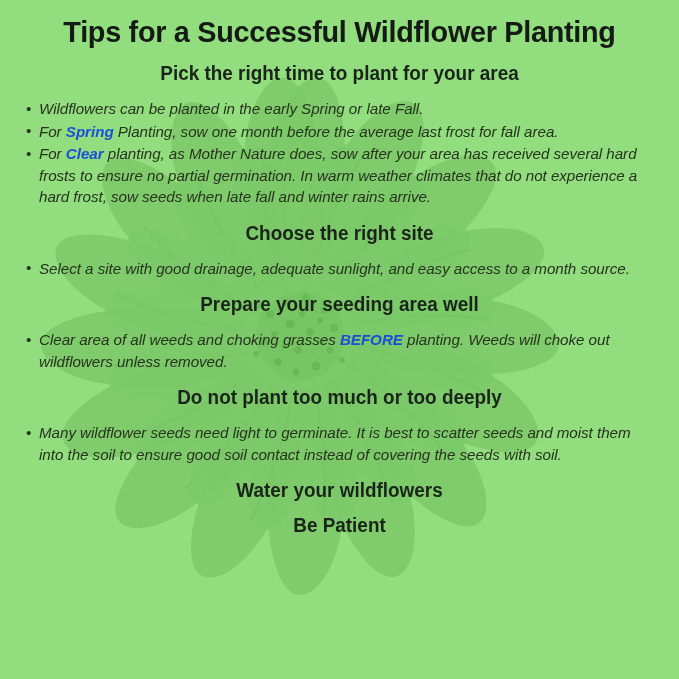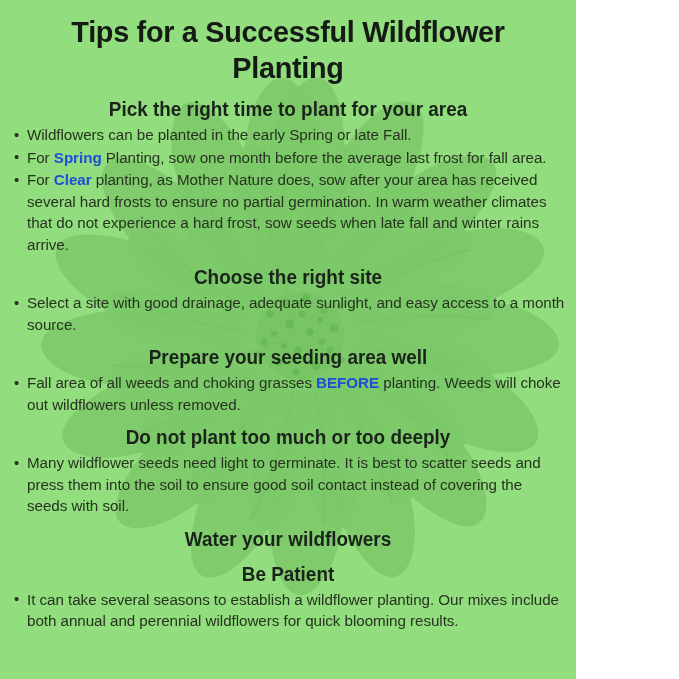--- a/index.html
+++ b/index.html
@@ -8,21 +8,21 @@
   }
   body {
     width: 679px;
     height: 679px;
     overflow: hidden;
     font-family: "Liberation Sans", sans-serif;
   }
 
   #poster {
     position: relative;
-    width: 576px;
+    width: 679px;
     height: 679px;
     background: #92dd7e;
     overflow: hidden;
     box-sizing: border-box;
   }
 
   
   #watermark {
     position: absolute;
     left: 0;
@@ -65,22 +65,23 @@
     line-height: 26px;
     color: #1a241a;
     margin: 9px 0 2px 0;
     transform: scaleX(0.97);
     transform-origin: center;
   }
   .section:first-of-type .section-heading { margin-top: 2px; }
 
   ul.bullets {
     list-style: none;
-    margin: 0;
+    margin: 12px;
     padding: 0;
+    font-style: italic;
   }
 
   ul.bullets li {
     position: relative;
     padding-left: 17px;
     font-size: 15.2px;
     line-height: 21.5px;
     color: #27331f;
     margin: 0 0 1px 0;
     text-align: left;
@@ -200,34 +201,31 @@
         </div>
         <div class="section">
           <h2 class="section-heading">Choose the right site</h2>
           <ul class="bullets">
             <li><span>Select a site with good drainage, adequate sunlight, and easy access to a month source.</span></li>
           </ul>
         </div>
         <div class="section">
           <h2 class="section-heading">Prepare your seeding area well</h2>
           <ul class="bullets">
-            <li><span>Fall area of all weeds and choking grasses </span><b>BEFORE</b><span> planting. Weeds will choke out wildflowers unless removed.</span></li>
+            <li><span>Clear area of all weeds and choking grasses </span><b>BEFORE</b><span> planting. Weeds will choke out wildflowers unless removed.</span></li>
           </ul>
         </div>
         <div class="section">
           <h2 class="section-heading">Do not plant too much or too deeply</h2>
           <ul class="bullets">
-            <li><span>Many wildflower seeds need light to germinate. It is best to scatter seeds and press them into the soil to ensure good soil contact instead of covering the seeds with soil.</span></li>
+            <li><span>Many wildflower seeds need light to germinate. It is best to scatter seeds and moist them into the soil to ensure good soil contact instead of covering the seeds with soil.</span></li>
           </ul>
         </div>
         <div class="section">
           <h2 class="section-heading">Water your wildflowers</h2>
         </div>
         <div class="section">
           <h2 class="section-heading">Be Patient</h2>
-          <ul class="bullets">
-            <li><span>It can take several seasons to establish a wildflower planting. Our mixes include both annual and perennial wildflowers for quick blooming results.</span></li>
-          </ul>
         </div>
       </div>
   </div>
 
 </div>
 
 </body></html>

